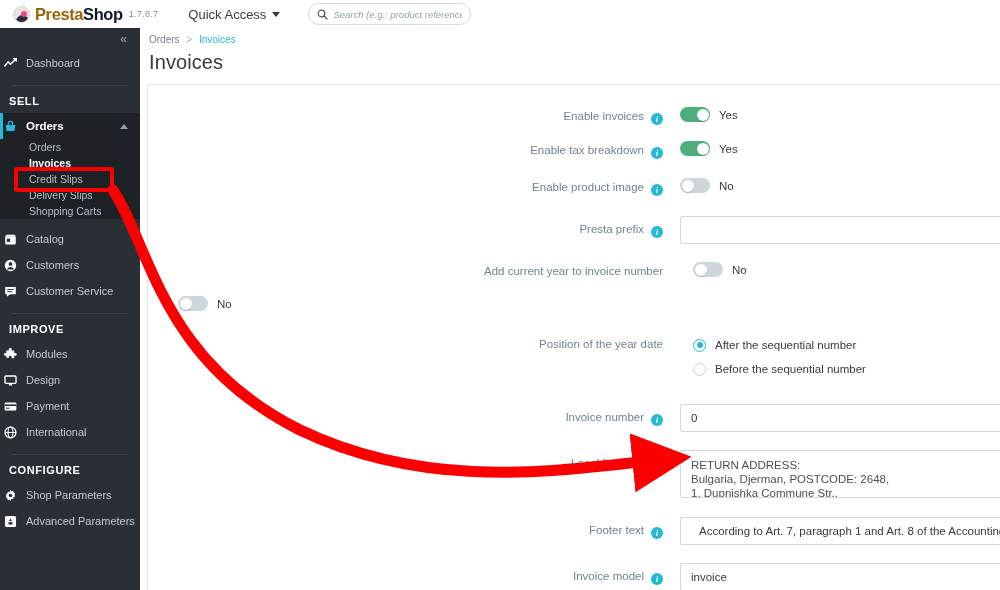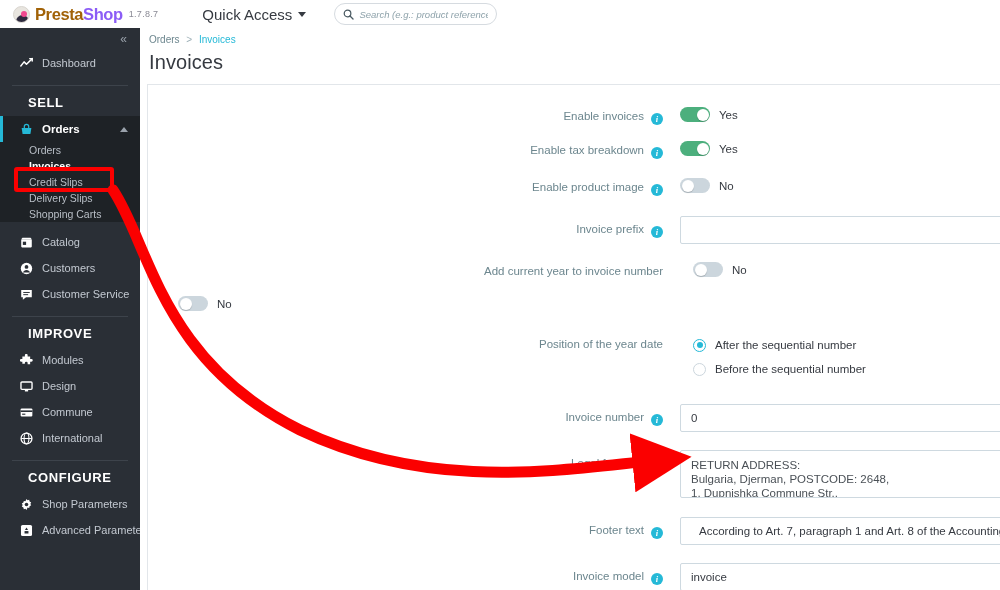--- a/index.html
+++ b/index.html
@@ -63,31 +63,31 @@
     border-radius: 50%;
     background: #f0488f;
   }
   .ps-name {
     font-size: 16.5px;
     font-weight: bold;
     letter-spacing: -0.4px;
     line-height: 1;
   }
   .ps-name .presta { color: #a16207; }
-  .ps-name .shop { color: #8b5cf6; }
+  .ps-name .shop { color: #0f172a; }
   .ps-version {
     font-size: 9px;
     color: #8a8a95;
     margin-left: 6px;
     letter-spacing: 0.3px;
   }
 
   .quick-access {
-    margin-left: 44px;
-    font-size: 15px;
+    margin-left: 30px;
+    font-size: 13px;
     color: #363a41;
     display: flex;
     align-items: center;
     cursor: pointer;
   }
   .caret-down {
     display: inline-block;
     margin-left: 6px;
     width: 0; height: 0;
     border-left: 4px solid transparent;
@@ -144,21 +144,21 @@
     color: #9aa2ab;
     font-size: 12px;
     letter-spacing: -1px;
     cursor: pointer;
   }
 
   .nav-item {
     display: flex;
     align-items: center;
     height: 26px;
-    padding-left: 20px;
+    padding-left: 4px;
     font-size: 11px;
     color: #c3c9d1;
     cursor: pointer;
     position: relative;
   }
   .nav-item .nav-ico {
     width: 18px;
     flex: none;
     display: flex;
     align-items: center;
@@ -166,25 +166,25 @@
   }
   .nav-item .nav-label { margin-left: 4px; white-space: nowrap; }
 
   .nav-sep {
     height: 1px;
     background: #3d434b;
     margin: 9px 12px 9px 12px;
   }
 
   .nav-section-title {
-    font-size: 13px;
+    font-size: 11px;
     font-weight: bold;
     color: #ffffff;
     letter-spacing: 0.6px;
-    padding-left: 28px;
+    padding-left: 9px;
     margin-bottom: 6px;
   }
 
   
   .nav-group-open { background: #1e2226; }
   .nav-item.active-parent {
     background: #1e2226;
     color: #ffffff;
     font-weight: bold;
     font-size: 11.5px;
@@ -530,21 +530,21 @@
       <span class="nav-label">Design</span>
     </div>
     <div class="nav-item">
       <span class="nav-ico">
         <svg width="13" height="13" viewBox="0 0 16 16">
             <rect x="0.8" y="3" width="14.4" height="10" rx="1.4" fill="#ffffff"></rect>
             <rect x="0.8" y="5.4" width="14.4" height="2" fill="#2a2f36"></rect>
             <rect x="2.6" y="9.4" width="4" height="1.4" fill="#2a2f36"></rect>
           </svg>
       </span>
-      <span class="nav-label">Commune</span>
+      <span class="nav-label">Payment</span>
     </div>
     <div class="nav-item">
       <span class="nav-ico">
         <svg width="13" height="13" viewBox="0 0 16 16">
             <circle cx="8" cy="8" r="6.7" fill="none" stroke="#ffffff" stroke-width="1.6"></circle>
             <ellipse cx="8" cy="8" rx="3" ry="6.7" fill="none" stroke="#ffffff" stroke-width="1.3"></ellipse>
             <line x1="1.5" y1="8" x2="14.5" y2="8" stroke="#ffffff" stroke-width="1.3"></line>
           </svg>
       </span>
       <span class="nav-label">International</span>
@@ -623,21 +623,21 @@
             <div class="switch">
                 <div class="knob"></div>
               </div>
             <span class="toggle-text">No</span>
           </div>
         </div>
       </div>
 
       <div class="form-row" style="margin-bottom:18px;">
         <div class="form-label" style="padding-top:7px;">
-          <span>Invoice prefix</span><span class="info-ico">i</span>
+          <span>Presta prefix</span><span class="info-ico">i</span>
         </div>
         <div class="form-control">
           <input class="text-input wide" type="text" value="" style="">
         </div>
       </div>
 
       <div class="form-row" style="margin-bottom:19px;">
         <div class="form-label">
           <span>Add current year to invoice number</span>
         </div>

